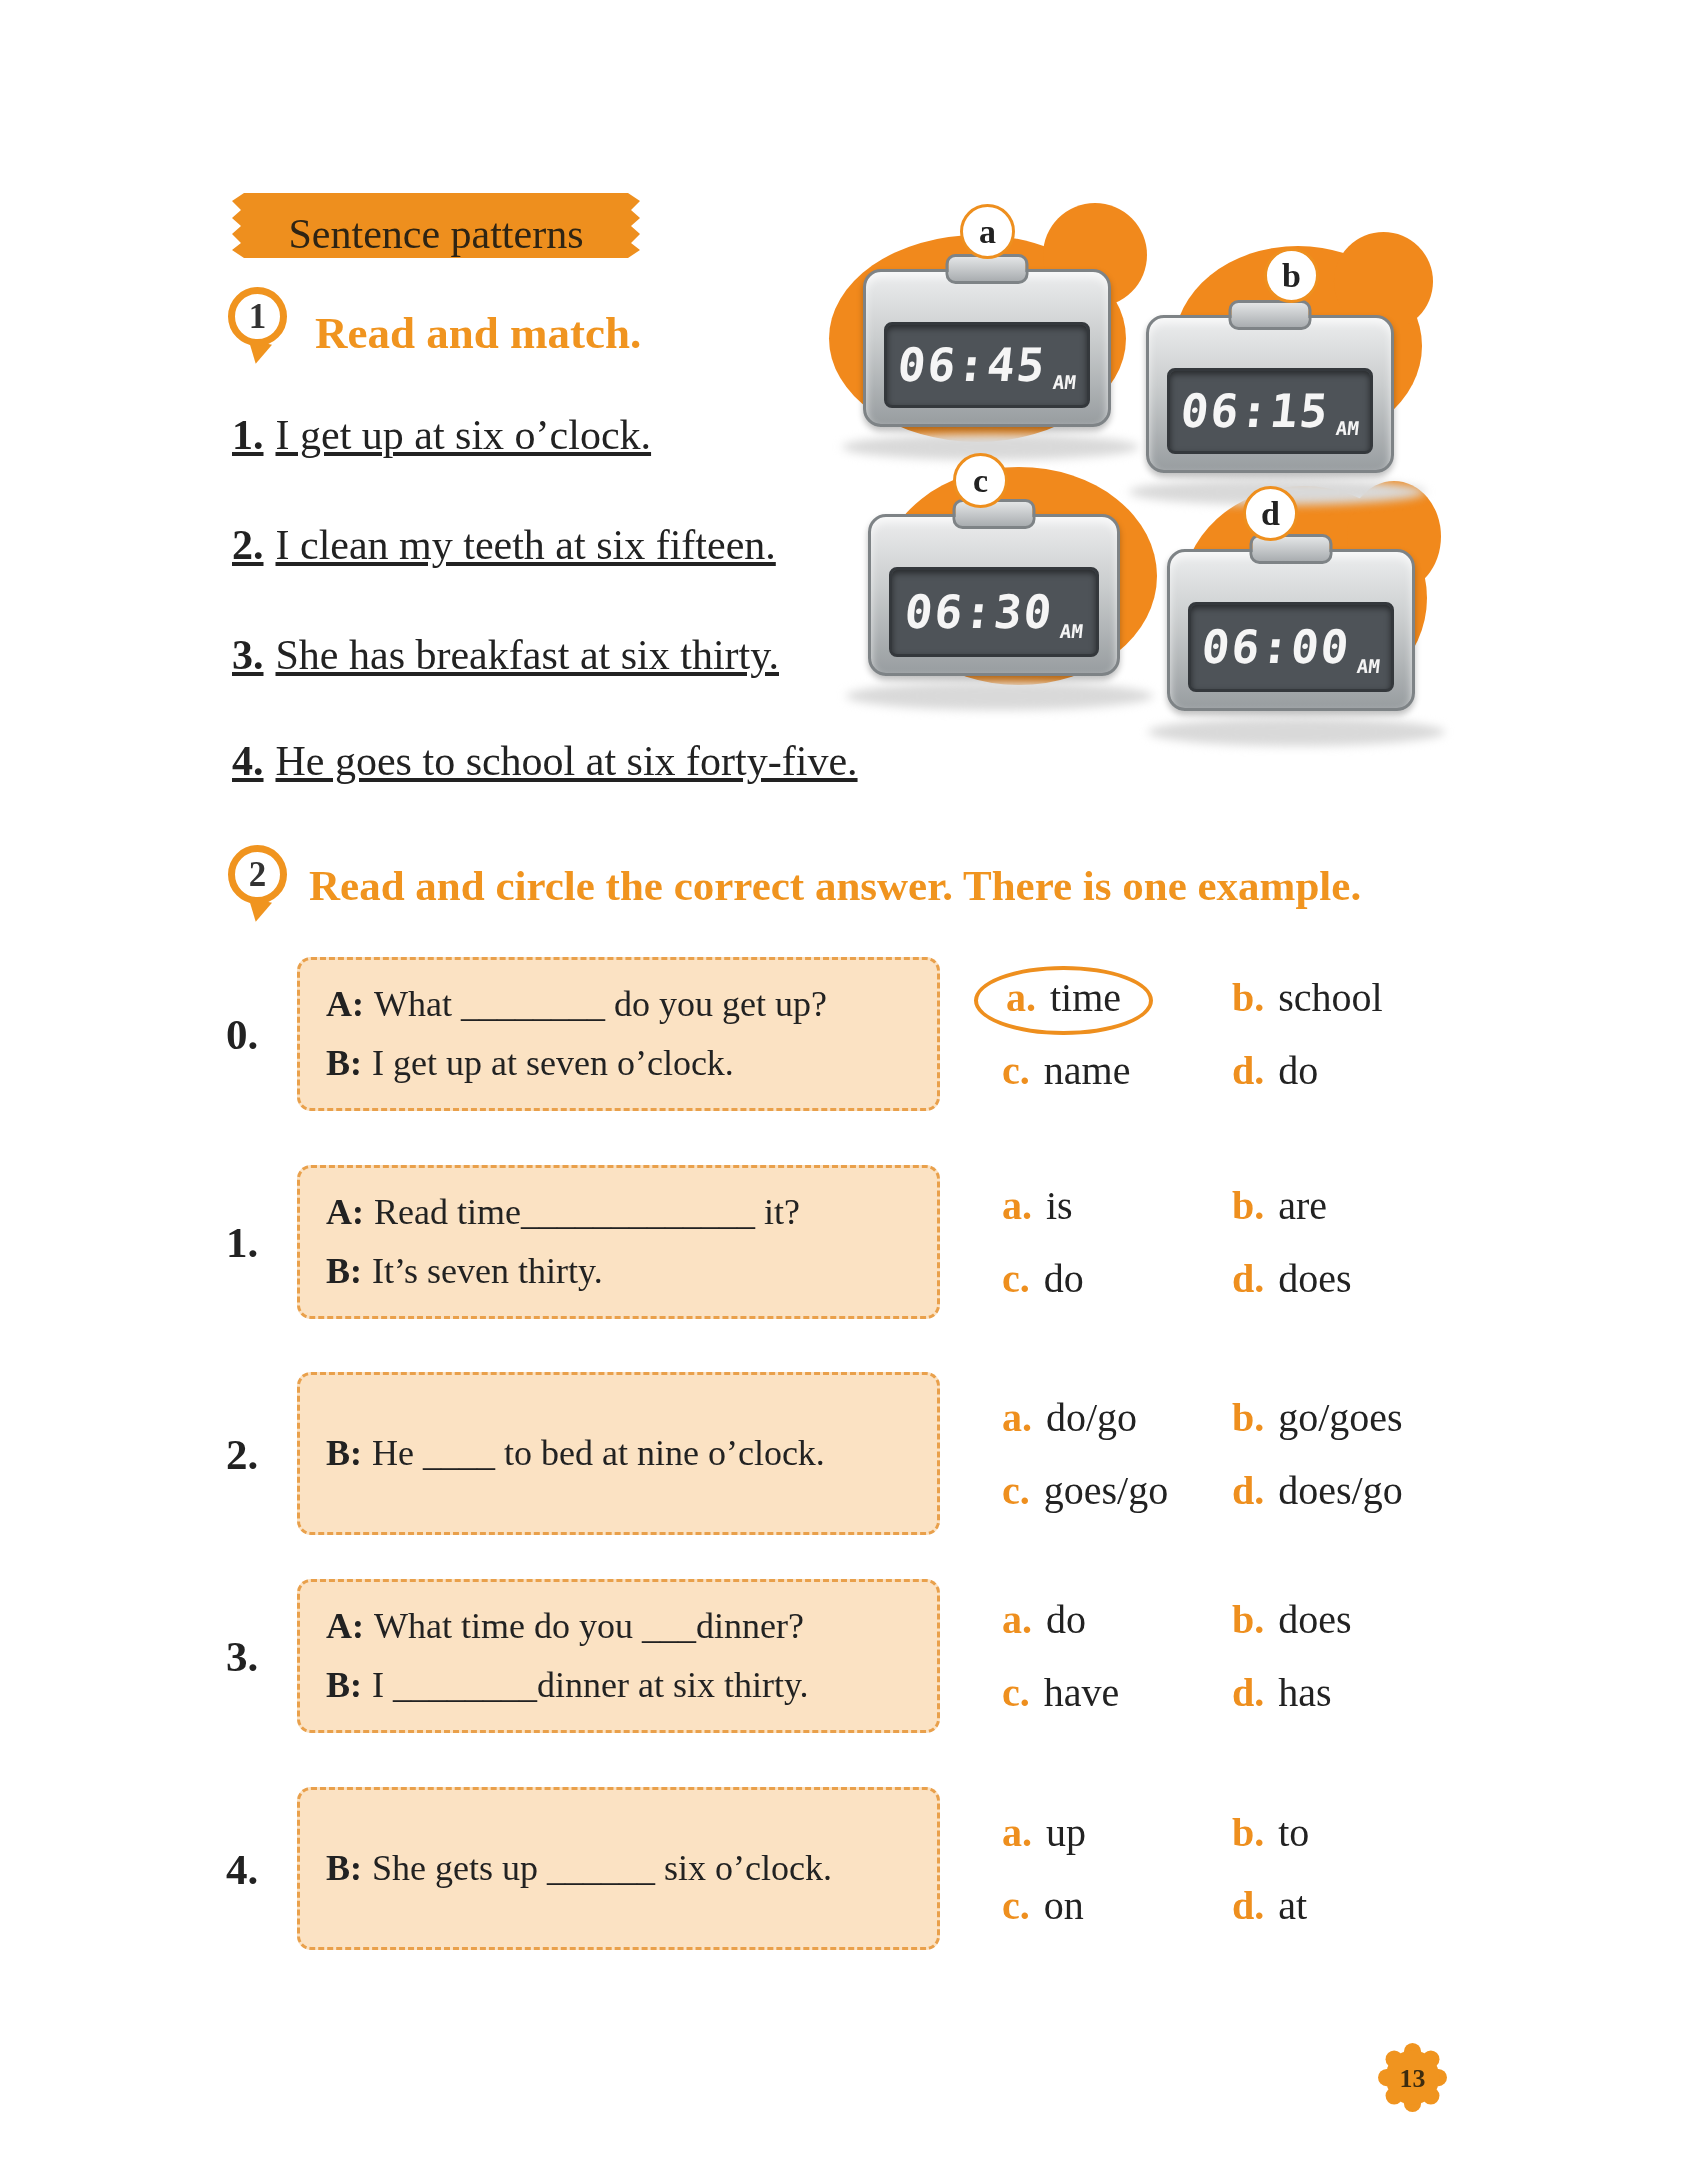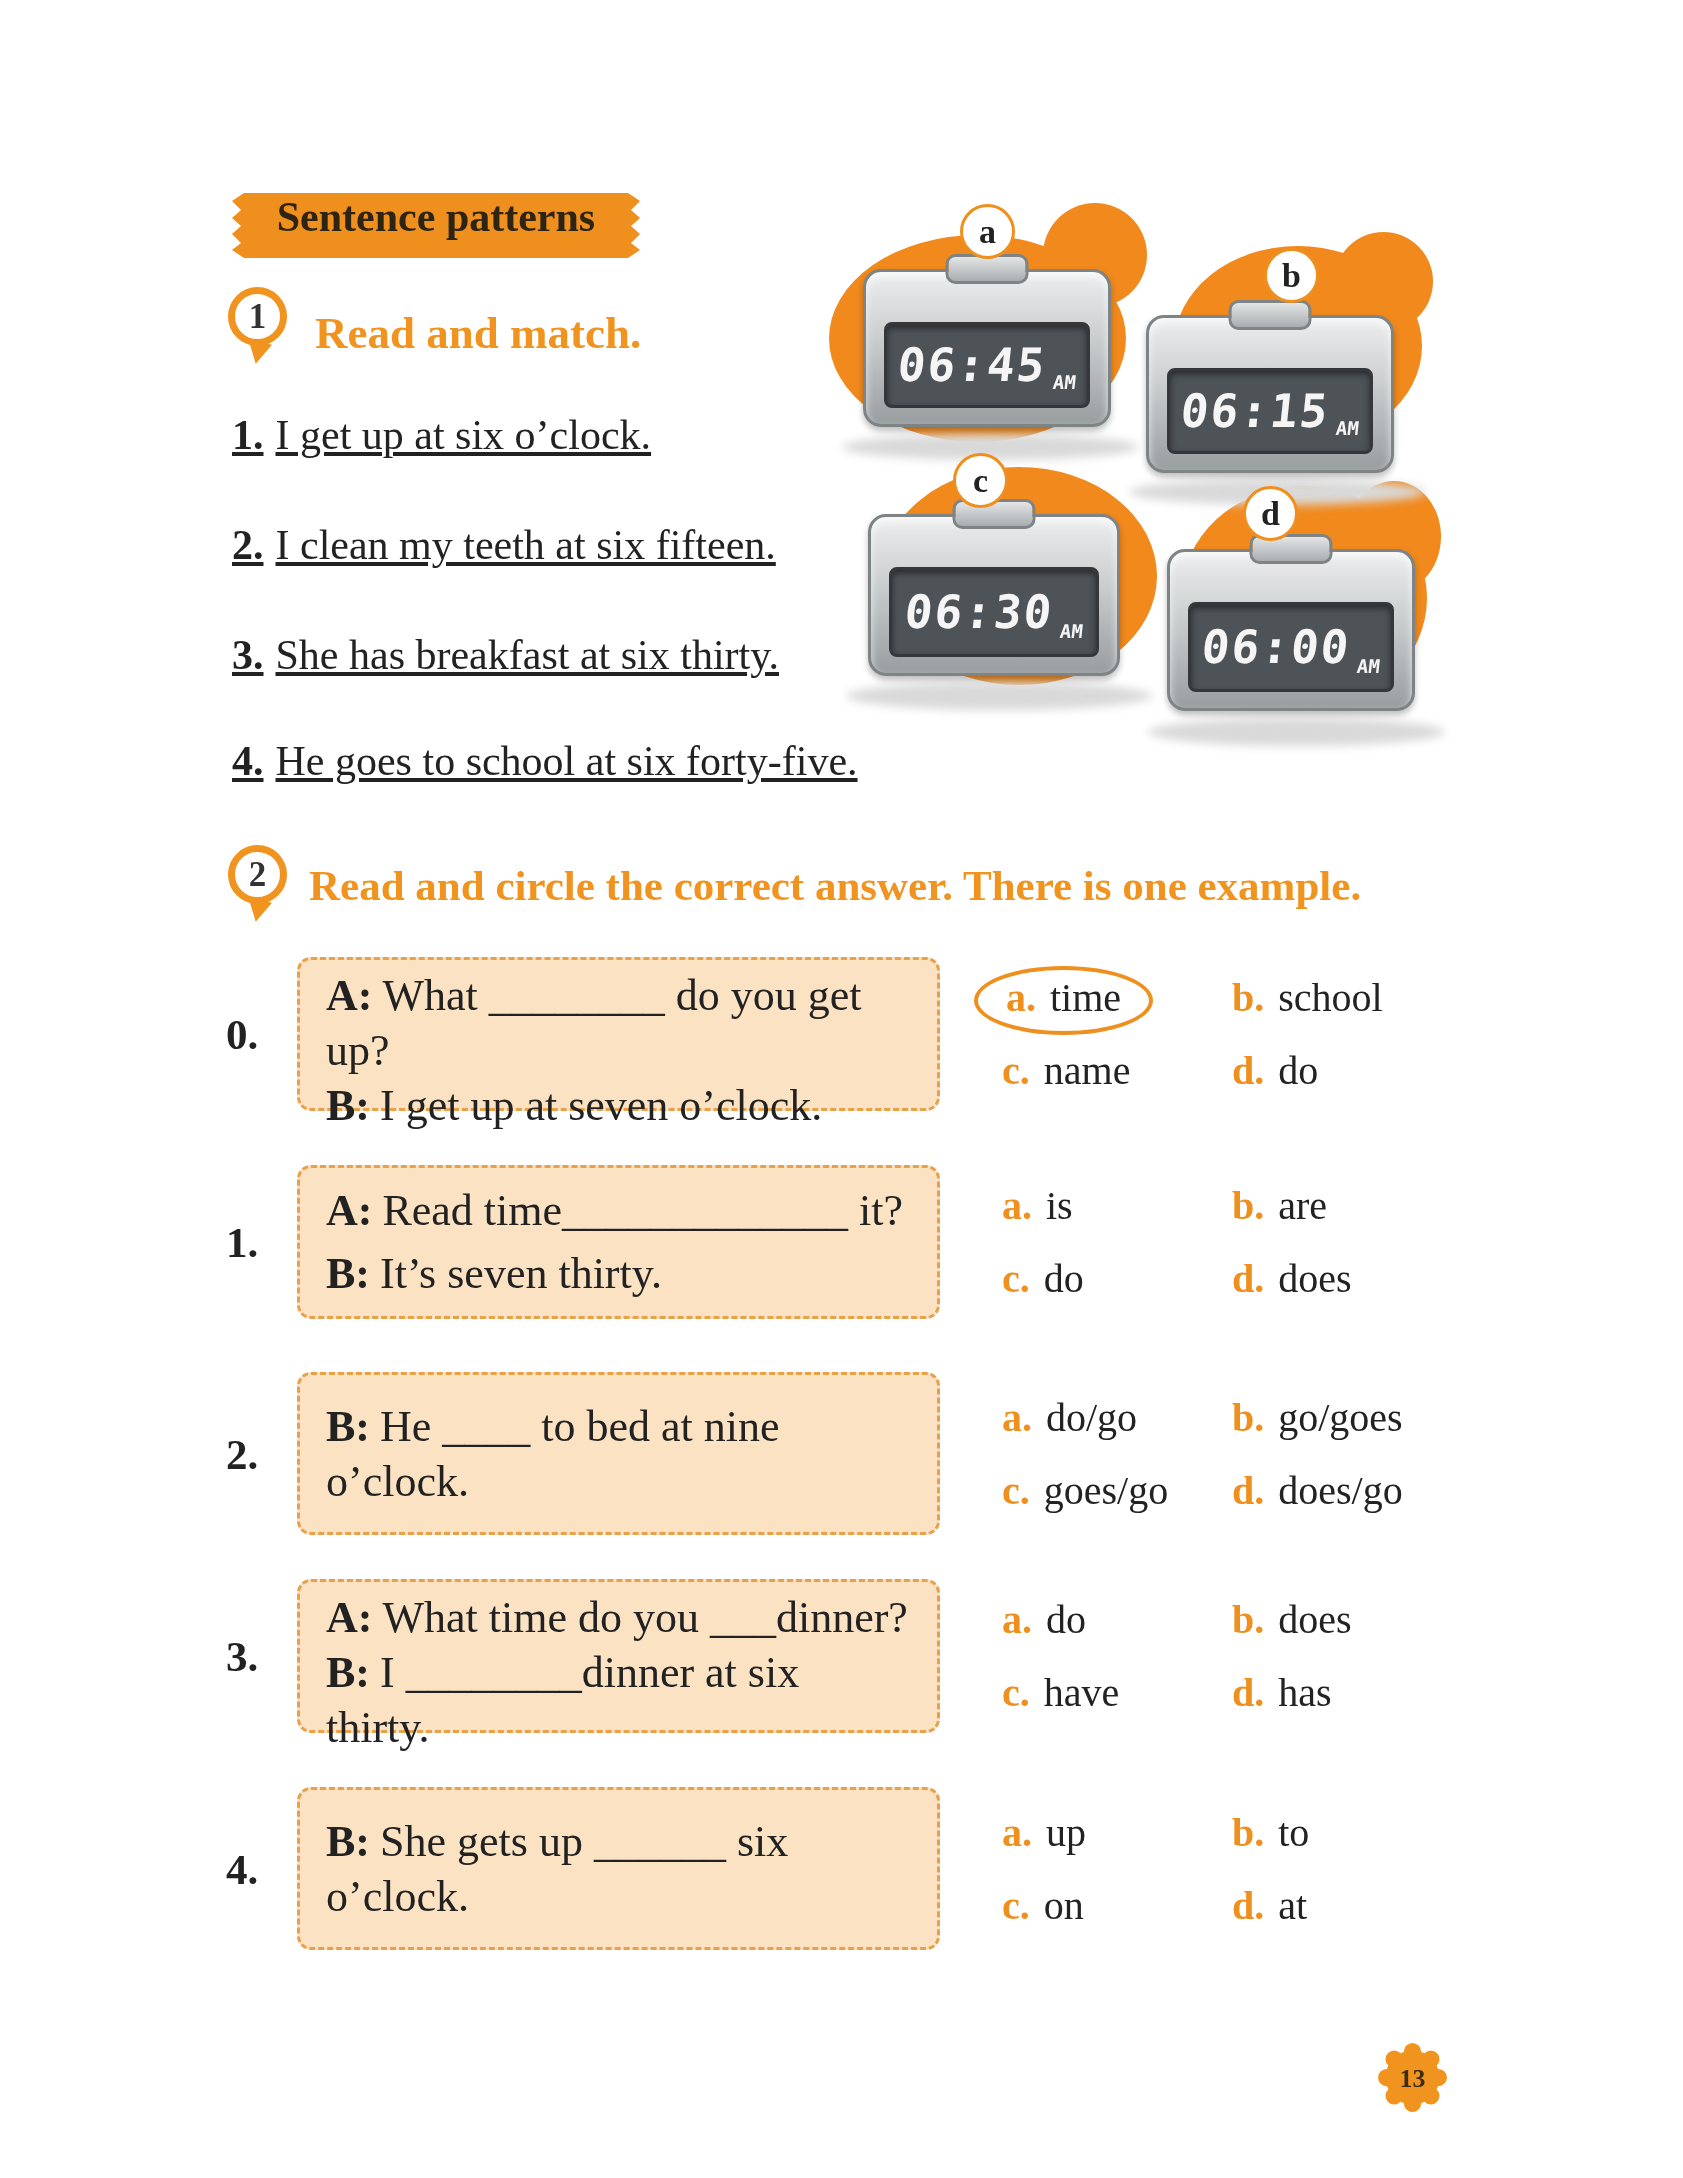--- a/index.html
+++ b/index.html
@@ -14,22 +14,22 @@
   html,body{margin:0;padding:0;}
   body{
     width:1683px;height:2178px;position:relative;background:#ffffff;
     font-family:"Liberation Serif", serif;color:var(--text-dark);overflow:hidden;
   }
 
   
   .banner{
     position:absolute;left:232px;top:193px;width:408px;height:65px;
     background:var(--banner-orange);
-    display:flex;align-items:flex-start;justify-content:center;
-    font-weight:bold;font-size:42px;color:#2e2414;
+    display:flex;align-items:flex-end;justify-content:center;
+    font-weight:normal;font-size:42px;color:#2e2414;
     clip-path:polygon(12px 0, calc(100% - 12px) 0,
       100% 8px, calc(100% - 9px) 17px, 100% 25px, calc(100% - 9px) 33px,
       100% 41px, calc(100% - 9px) 50px, 100% 57px, calc(100% - 12px) 100%,
       12px 100%, 0 57px, 9px 50px, 0 41px, 9px 33px, 0 25px, 9px 17px, 0 8px);
   }
 
   
   .pin{position:absolute;width:63px;height:63px;}
   .pin-circle{
     width:59px;height:59px;border-radius:50%;border:7px solid var(--accent-orange);
@@ -86,21 +86,21 @@
   .item{position:absolute;left:226px;width:1257px;}
   .item-num{
     position:absolute;left:0;top:50%;transform:translateY(-50%);
     font-weight:bold;font-size:43px;
   }
   .item-box{
     position:absolute;left:71px;top:0;bottom:0;width:643px;
     background:var(--box-fill);border:3px dashed var(--box-border);border-radius:14px;
     padding:8px 26px;display:flex;flex-direction:column;justify-content:space-evenly;
   }
-  .dialogue-line{margin:0;font-size:44px;line-height:1.25;}
+  .dialogue-line{margin:0;font-size:36px;line-height:1.25;}
   .speaker{font-weight:bold;margin-right:10px;}
   .item-opts{
     position:absolute;left:776px;top:0;bottom:0;width:481px;
     display:grid;grid-template-columns:230px auto;align-content:center;row-gap:26px;
   }
   .opt{font-size:40px;white-space:nowrap;}
   .opt-inner{display:inline-flex;gap:14px;align-items:baseline;}
   .opt .letter{color:var(--banner-orange);font-weight:bold;}
   .circled{
     border:4px solid var(--banner-orange);border-radius:50%;

